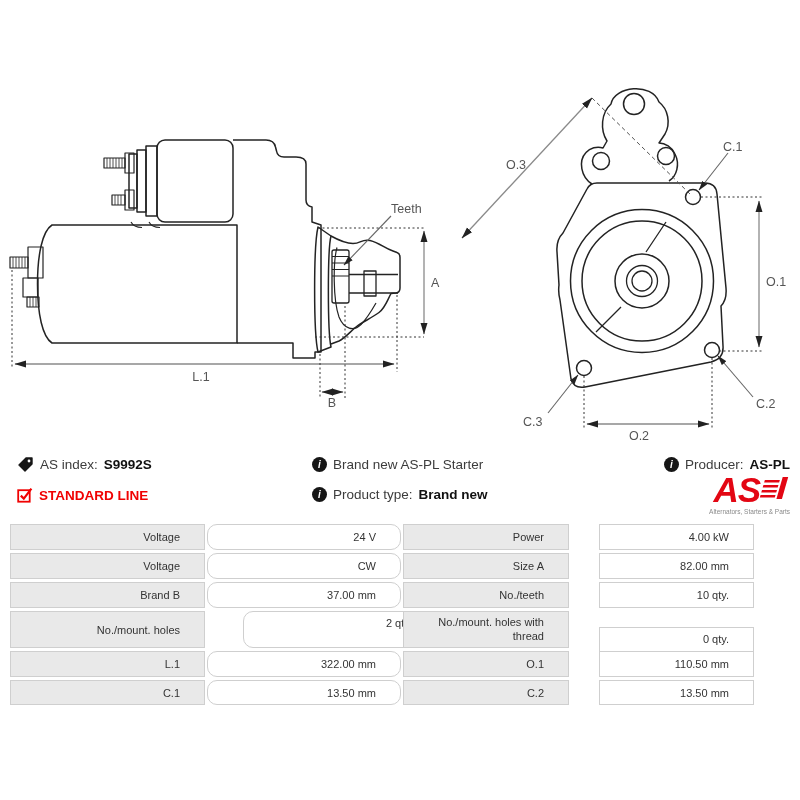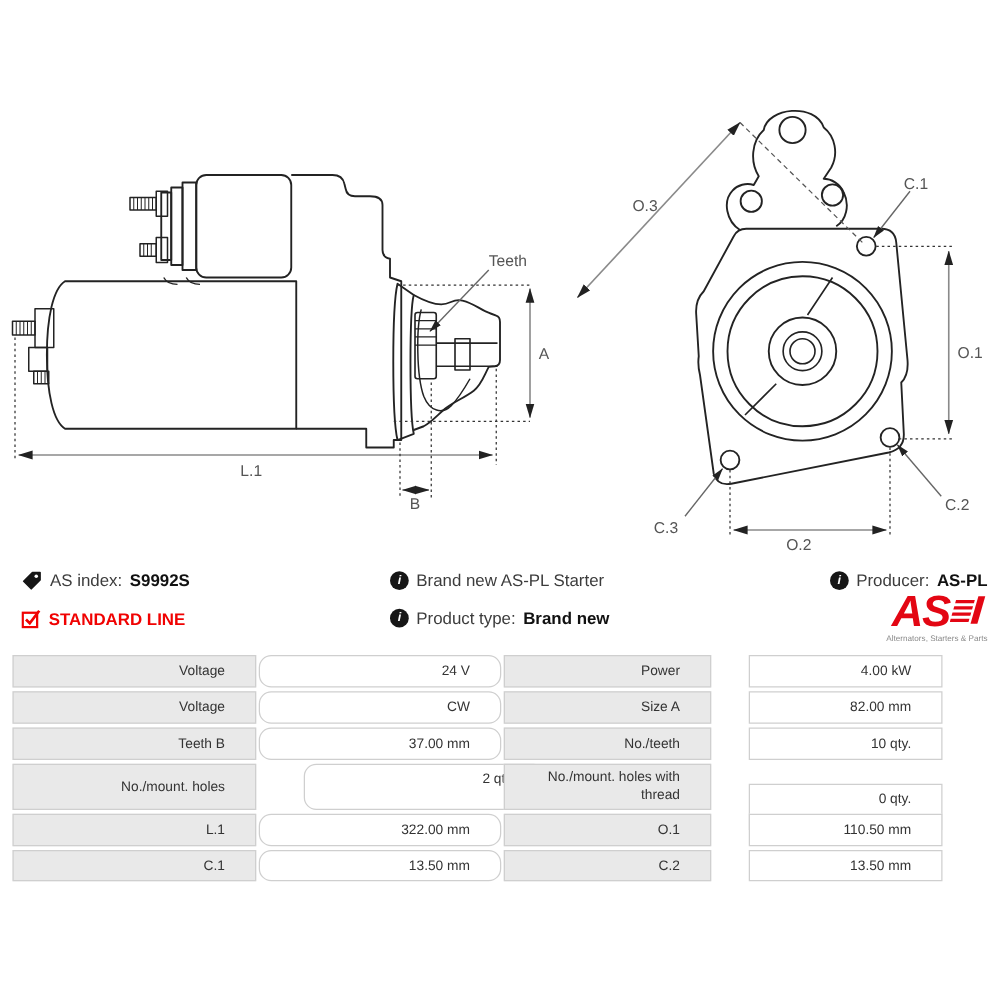--- a/index.html
+++ b/index.html
@@ -200,21 +200,21 @@
   <div class="cell lab r0 c0">Voltage</div>
   <div class="cell val r0 c1">24 V</div>
   <div class="cell lab r0 c2">Power</div>
   <div class="cell val r0 c3">4.00 kW</div>
 
   <div class="cell lab r1 c0">Voltage</div>
   <div class="cell val r1 c1">CW</div>
   <div class="cell lab r1 c2">Size A</div>
   <div class="cell val r1 c3">82.00 mm</div>
 
-  <div class="cell lab r2 c0">Teeth B</div>
+  <div class="cell lab r2 c0">Brand B</div>
   <div class="cell val r2 c1">37.00 mm</div>
   <div class="cell lab r2 c2">No./teeth</div>
   <div class="cell val r2 c3">10 qty.</div>
 
   <div class="cell lab r3 c0">No./mount. holes</div>
   <div class="cell val r3 c1" style="align-items:flex-start;padding-top:5px;margin-left:36px;">2 qty.</div>
   <div class="cell lab r3 c2">
     <span class="wrapcap">No./mount. holes with thread</span>
   </div>
   <div class="cell val r3 c3" style="align-items:flex-start;padding-top:5px;margin-top:16px;">0 qty.</div>

